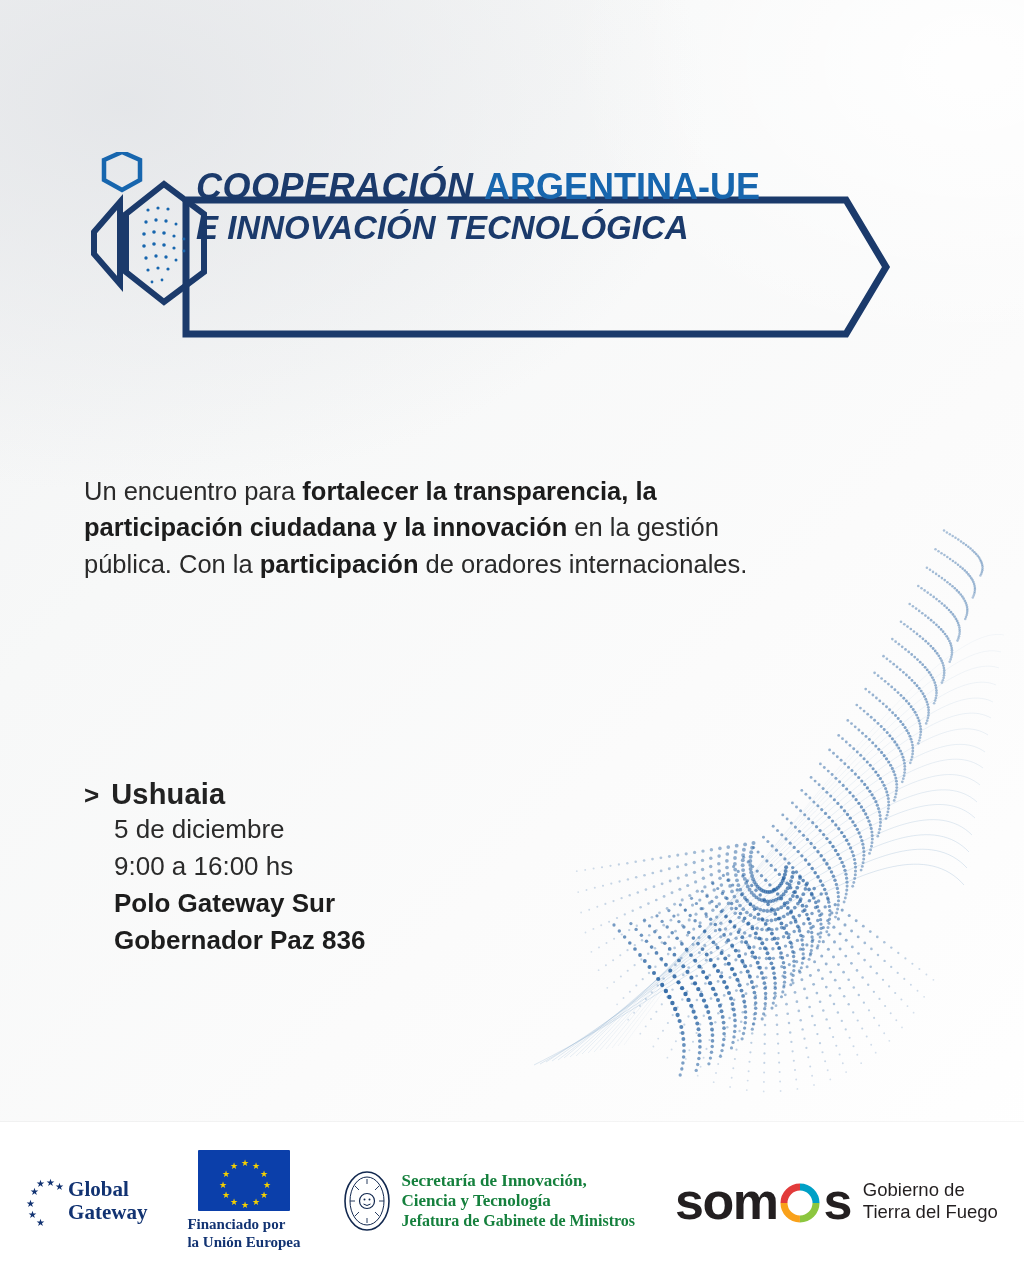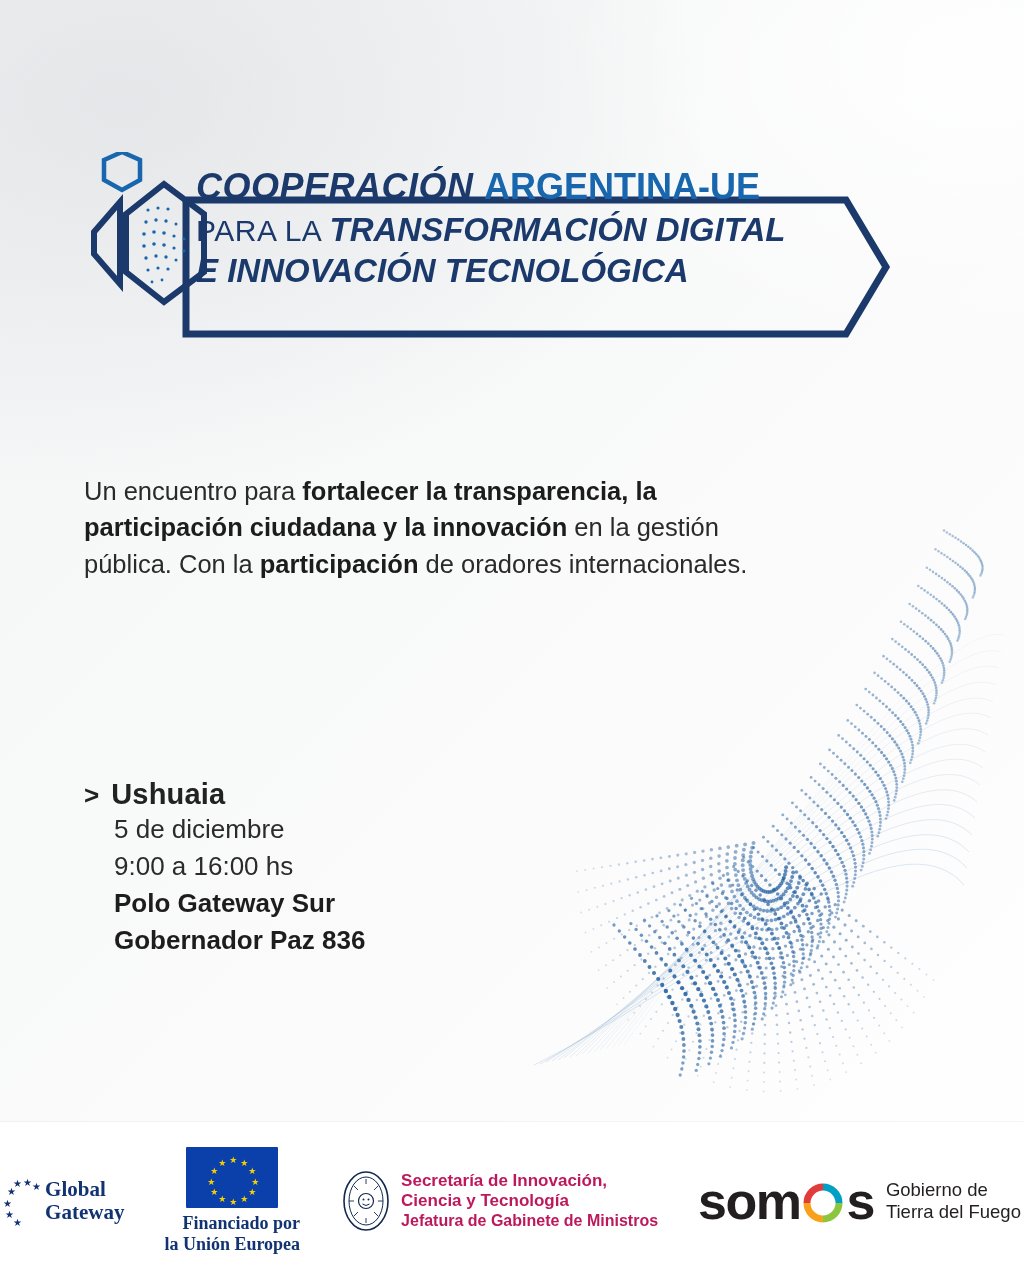--- a/index.html
+++ b/index.html
@@ -215,40 +215,40 @@
     border-radius: 1px;
   }
   .eu-flag span {
     position: absolute;
     color: #f5d000;
     font-size: 9px;
     line-height: 1;
   }
   .eu-cap {
     font-family: "Liberation Serif", serif;
-    font-size: 18px;
+    font-size: 15px;
     color: #123372;
     font-weight: bold;
-    text-align: right;
+    text-align: left;
     line-height: 1.18;
   }
 
   
   .sec {
     display: flex;
     align-items: center;
     gap: 9px;
   }
   .sec-emblem {
     width: 52px;
     height: 62px;
   }
   .sec-text {
-    font-family: Liberation Sans, sans-serif;
-    color: #be185d;
+    font-family: Liberation Serif, serif;
+    color: #15803d;
     line-height: 1.16;
   }
   .sec-t1 {
     font-size: 17px;
     font-weight: bold;
   }
   .sec-t2 {
     font-size: 17px;
     font-weight: bold;
   }
@@ -332,21 +332,20 @@
           <circle cx="82" cy="117" r="1.6"></circle>
         <circle cx="66" cy="130" r="1.4"></circle>
           <circle cx="76" cy="128" r="1.4"></circle>
       </g>
 
       <path d="M430 48 L470 4 L760 4" fill="none" stroke="#1766ae" stroke-width="0"></path>
     </svg>
 
     <div class="title-text">
       <div class="tl1"><span>COOPERACIÓN </span><span class="hl">ARGENTINA-UE</span></div>
-      <div class="tl2"><span class="light">PARA LA </span><span class="strong">TRANSFORMACIÓN DIGITAL</span></div>
       <div class="tl3">E INNOVACIÓN TECNOLÓGICA</div>
     </div>
   </div>
 
   <p class="intro"><span>Un encuentro para </span><b>fortalecer la transparencia, la participación ciudadana y la innovación</b><span> en la gestión pública. Con la </span><b>participación</b><span> de oradores internacionales.</span></p>
 
   <svg class="swirl" viewBox="0 0 520 600">
     <g id="swirl-dots" fill="#1f5c9e">
         <circle cx="120.0" cy="420.0" r="1.65" opacity="0.61"></circle>
         <circle cx="125.3" cy="426.0" r="1.70" opacity="0.63"></circle>

